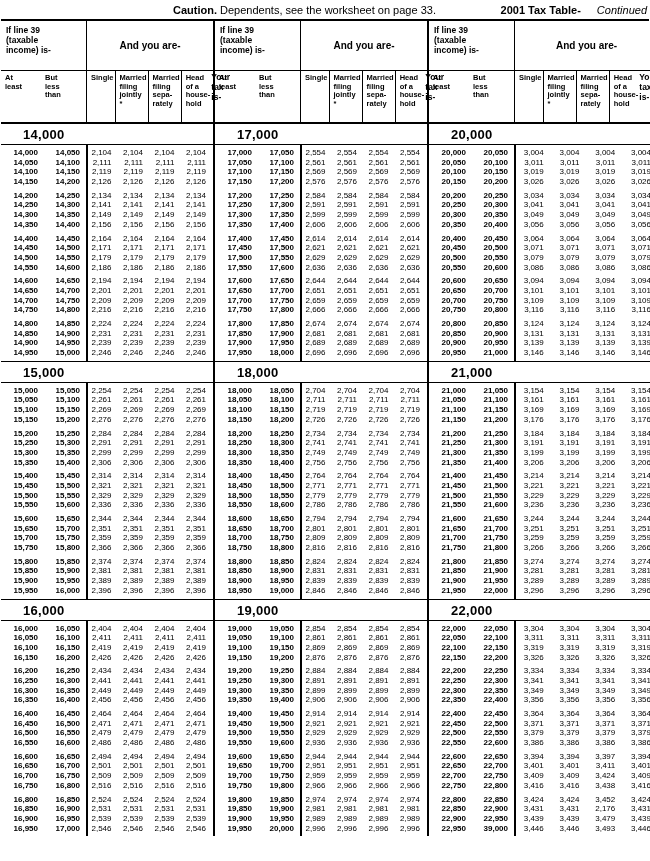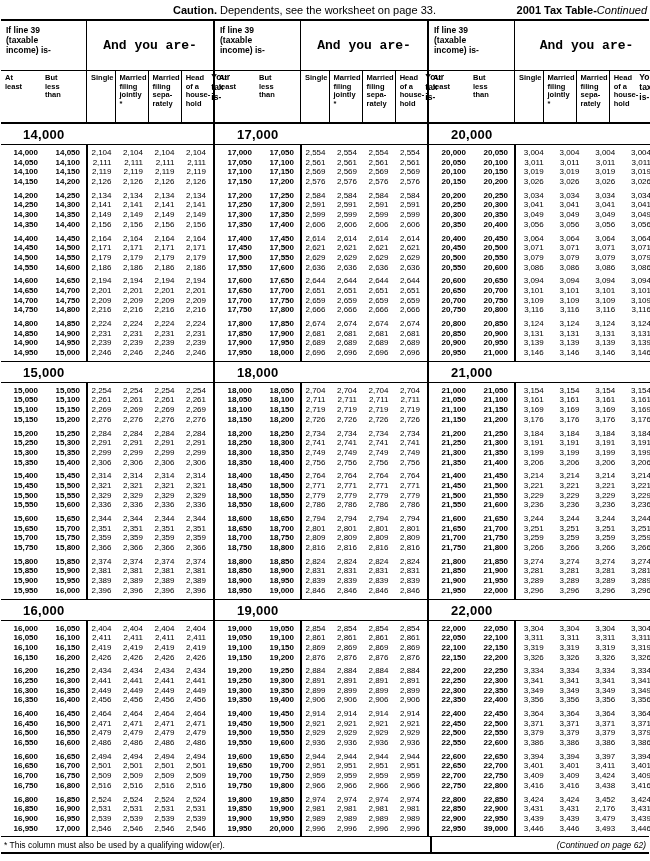--- a/index.html
+++ b/index.html
@@ -6,33 +6,33 @@
   html,body { background:#fff; }
   body { width:650px; height:861px; font-family:"Liberation Sans", sans-serif; color:#000; position:relative; }
   .page { width:650px; height:861px; padding:2px 1px 0 1px;border-radius:8px; }
 
   
   .caption { position:relative; height:17px; font-size:11px; }
   .cap-caution { position:absolute; left:172px; top:2px; }
   .cap-caution b { font-weight:bold; }
   .cap-title { position:absolute; right:2px; top:2px; white-space:nowrap; }
   .cap-title b { font-weight:bold;margin-top:18px; }
-  .cap-title i { font-style:italic; margin-left:0; }
+  .cap-title i { font-style:italic; margin-left:16px; }
 
   
   .table-wrap { border-top:2.5px solid #000; }
   .panels { display:grid; grid-template-columns:214px 214px 1fr; }
   .panel { border-right:2px solid #000; }
   .panel:last-child { border-right:none; }
 
   
   .panel-header { border-bottom:2.5px solid #000; }
   .ph-top { display:grid; grid-template-columns:86px 1fr; border-bottom:1px solid #000; min-height:50px; }
   .ph-income { border-right:1.5px solid #000; font-weight:bold; font-size:8.5px; line-height:1.2; padding:4px 2px 2px 5px; white-space:pre-line; }
-  .ph-andyou { font-weight:bold; font-size:13px; display:flex; align-items:center; justify-content:center;font-family:Liberation Mono, monospace; }
+  .ph-andyou { font-weight:bold; font-size:10px; display:flex; align-items:center; justify-content:center; }
   .ph-bottom { display:grid; grid-template-columns:86px 1fr; min-height:51px; }
   .ph-left { border-right:1.5px solid #000; display:grid; grid-template-columns:40px 46px; }
   .ph-left .colhead { border:none; }
   .colhead { font-weight:bold; font-size:7.5px; line-height:1.15; padding:3px 1px 1px 4px; white-space:pre-line; }
   .ph-right { display:flex; flex-direction:row; }
   .status-row { display:grid; grid-template-columns:1fr 1fr 1fr 1fr; flex:1; }
   .status-row .colhead { border-right:1px solid #000; }
   .status-row .colhead:last-child { border-right:none; }
   .your-tax { font-weight:bold; font-size:8.5px; padding:1px 0 2px 0; }
 
@@ -1665,19 +1665,15 @@
                   <div class="cell c3 tax">3,446</div>
                   <div class="cell c4 tax">3,493</div>
                   <div class="cell c5 tax">3,446</div>
                 </div>
               </div>
             </div>
           </div>
   </div>
 </div>
 
-    <div class="footrow">
-      <div class="foot-left">* This column must also be used by a qualifying widow(er).</div>
-      <div class="foot-right">(Continued on page 62)</div>
-    </div>
   </div>
 
 </div>
 
 </body></html>

